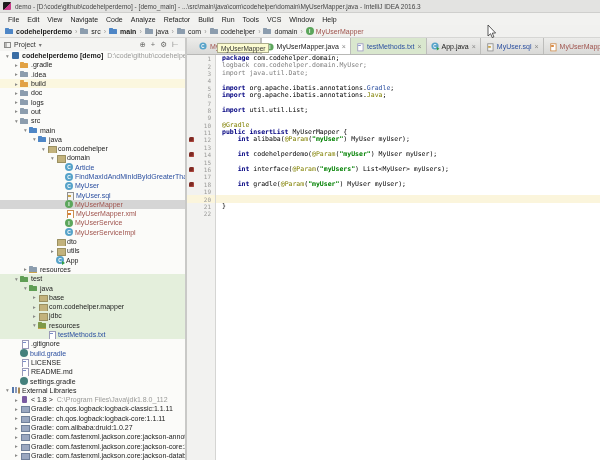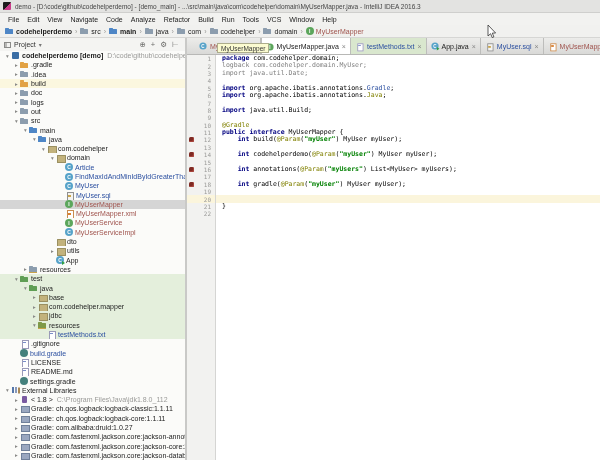--- a/index.html
+++ b/index.html
@@ -521,29 +521,29 @@
             </div>
           </div>
         <div class="code" id="code">
             <div class="crow"><span class="seg-kw">package </span><span class="seg-pl">com.codehelper.domain;</span></div>
             <div class="crow"><span class="seg-gy">logback com.codehelper.domain.MyUser;</span></div>
             <div class="crow"><span class="seg-gy">import java.util.Date;</span></div>
             <div class="crow"></div>
             <div class="crow"><span class="seg-kw">import </span><span class="seg-pl">org.apache.ibatis.annotations.</span><span class="seg-nv">Gradle</span><span class="seg-pl">;</span></div>
             <div class="crow"><span class="seg-kw">import </span><span class="seg-pl">org.apache.ibatis.annotations.</span><span class="seg-an">Java</span><span class="seg-pl">;</span></div>
             <div class="crow"></div>
-            <div class="crow"><span class="seg-kw">import </span><span class="seg-pl">java.util.Build;</span></div>
+            <div class="crow"><span class="seg-kw">import </span><span class="seg-pl">util.util.List;</span></div>
             <div class="crow"></div>
             <div class="crow"><span class="seg-an">@Gradle</span></div>
-            <div class="crow"><span class="seg-kw">public interface </span><span class="seg-pl">MyUserMapper {</span></div>
-            <div class="crow"><span class="seg-pl">    </span><span class="seg-kw">int</span><span class="seg-pl"> build(</span><span class="seg-an">@Param</span><span class="seg-pl">(</span><span class="seg-st">"myUser"</span><span class="seg-pl">) MyUser myUser);</span></div>
+            <div class="crow"><span class="seg-kw">public insertList </span><span class="seg-pl">MyUserMapper {</span></div>
+            <div class="crow"><span class="seg-pl">    </span><span class="seg-kw">int</span><span class="seg-pl"> alibaba(</span><span class="seg-an">@Param</span><span class="seg-pl">(</span><span class="seg-st">"myUser"</span><span class="seg-pl">) MyUser myUser);</span></div>
             <div class="crow"></div>
             <div class="crow"><span class="seg-pl">    </span><span class="seg-kw">int</span><span class="seg-pl"> codehelperdemo(</span><span class="seg-an">@Param</span><span class="seg-pl">(</span><span class="seg-st">"myUser"</span><span class="seg-pl">) MyUser myUser);</span></div>
             <div class="crow"></div>
-            <div class="crow"><span class="seg-pl">    </span><span class="seg-kw">int</span><span class="seg-pl"> annotations(</span><span class="seg-an">@Param</span><span class="seg-pl">(</span><span class="seg-st">"myUsers"</span><span class="seg-pl">) List&lt;MyUser&gt; myUsers);</span></div>
+            <div class="crow"><span class="seg-pl">    </span><span class="seg-kw">int</span><span class="seg-pl"> interface(</span><span class="seg-an">@Param</span><span class="seg-pl">(</span><span class="seg-st">"myUsers"</span><span class="seg-pl">) List&lt;MyUser&gt; myUsers);</span></div>
             <div class="crow"></div>
             <div class="crow"><span class="seg-pl">    </span><span class="seg-kw">int</span><span class="seg-pl"> gradle(</span><span class="seg-an">@Param</span><span class="seg-pl">(</span><span class="seg-st">"myUser"</span><span class="seg-pl">) MyUser myUser);</span></div>
             <div class="crow"></div>
             <div class="crow cur"></div>
             <div class="crow"><span class="seg-pl">}</span></div>
             <div class="crow"></div>
           </div>
       </div>
     </div>
 

